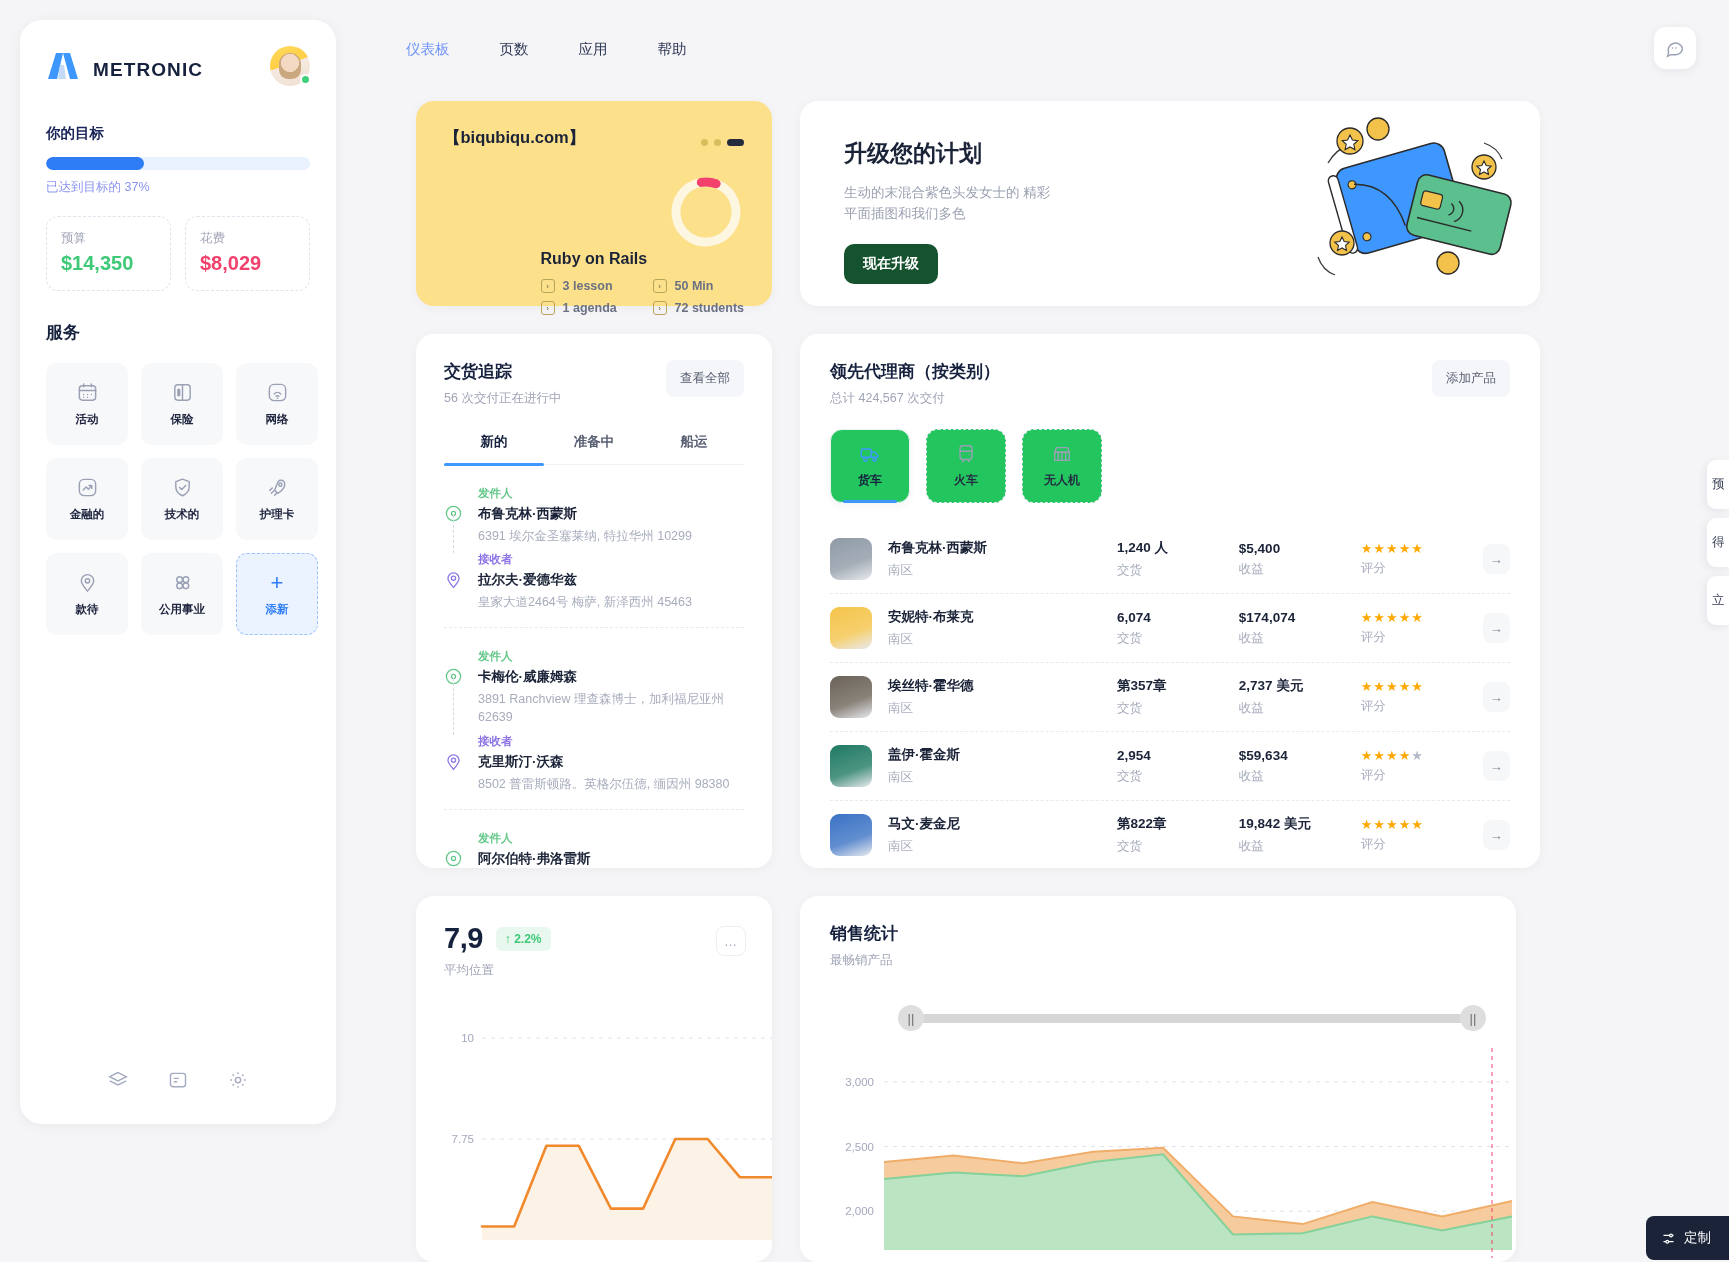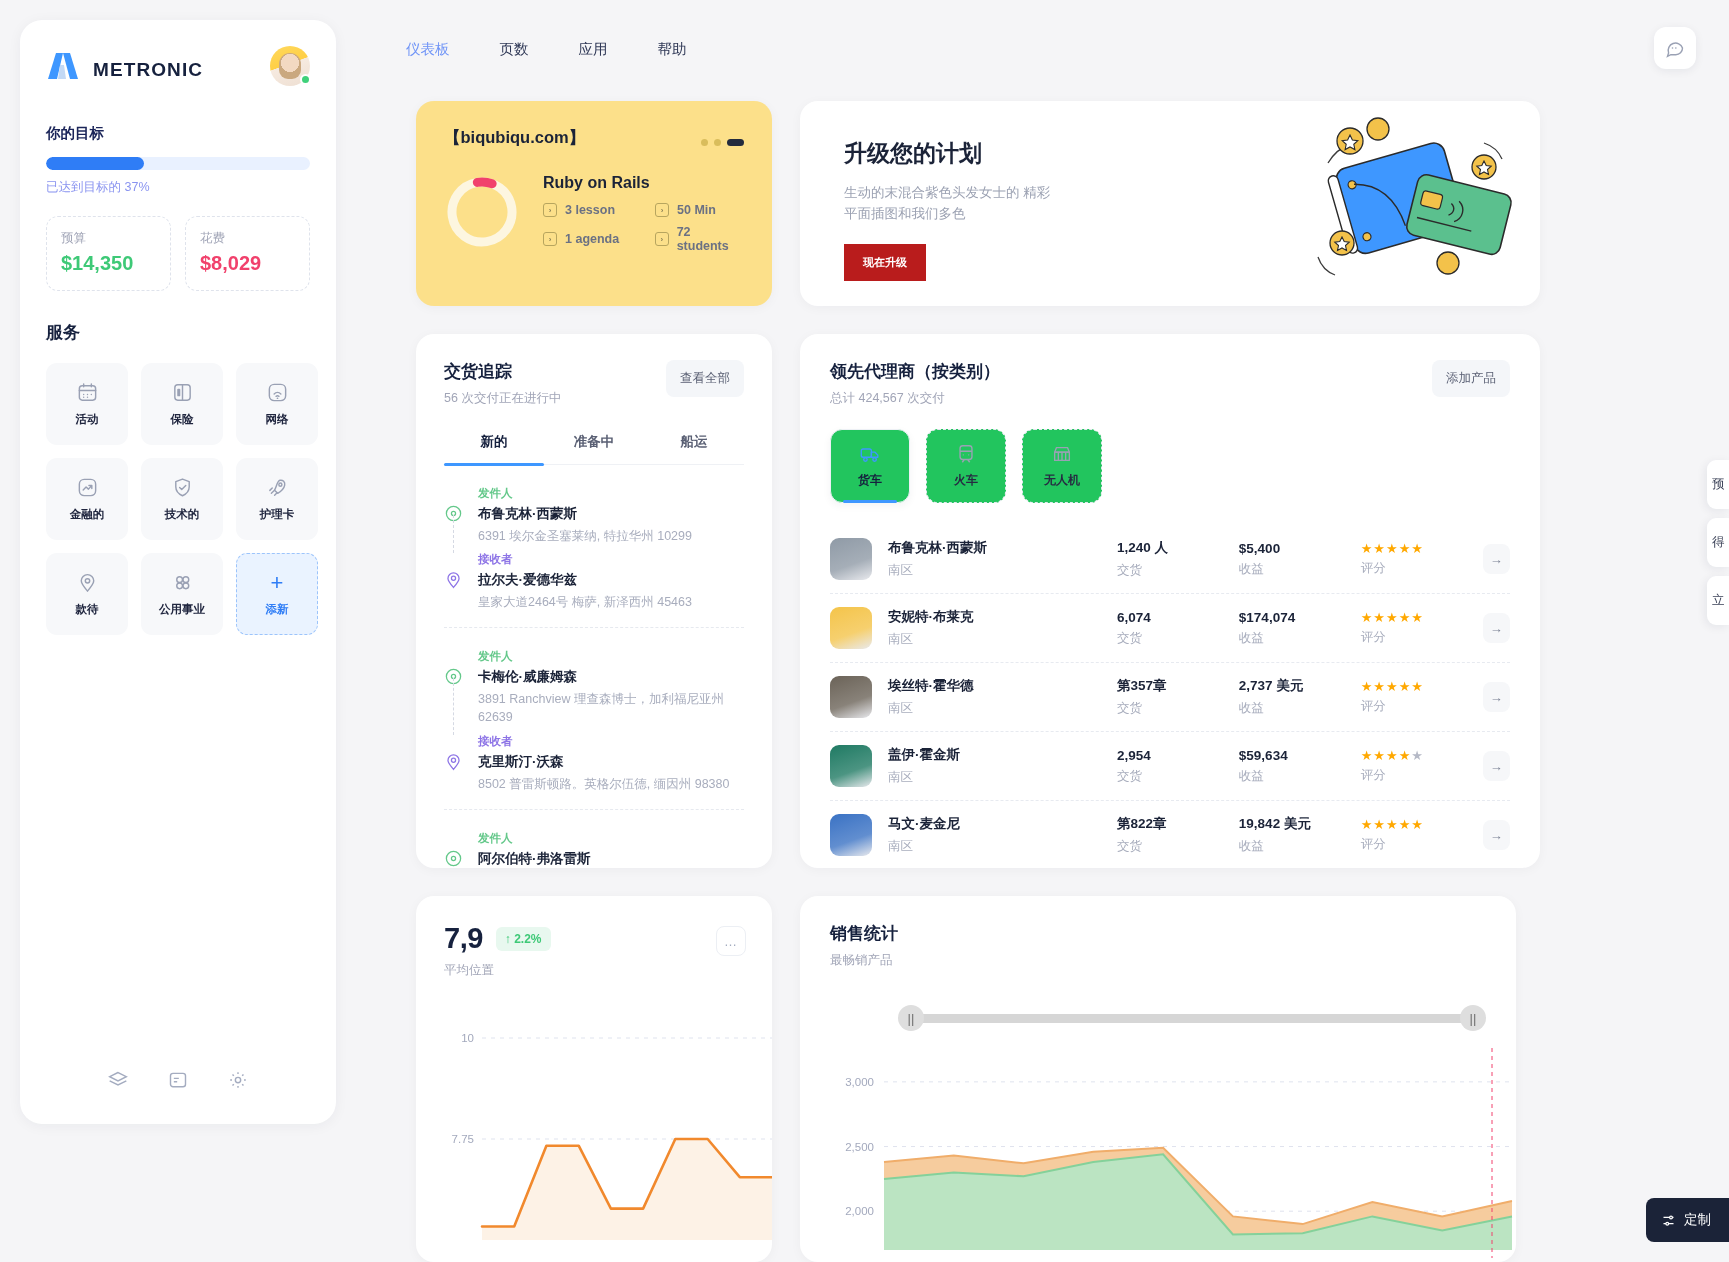--- a/index.html
+++ b/index.html
@@ -104,39 +104,39 @@
   }
   
   .promo {
     left: 416px; top: 101px; width: 356px; height: 205px;
     background: #fce08a; border-radius: 18px; padding: 26px 28px;
   }
   .promo-title { font-size: 16.5px; font-weight: 700; color: #1b2338; }
   .promo-dots { position: absolute; right: 28px; top: 38px; display: flex; align-items: center; gap: 6px; }
   .pd { width: 7px; height: 7px; border-radius: 50%; background: #d9bd5c; }
   .pd.bar { width: 17px; height: 7px; border-radius: 4px; background: #232b3d; }
-  .promo-body { display: flex; align-items: flex-start; gap: 23px; margin-top: 25px; }
+  .promo-body { display: flex; align-items: flex-end; margin-top: 25px; flex-direction: column; }
   .ring { position: relative; width: 76px; height: 76px; flex: none; }
   .ring svg { transform: rotate(-99deg); }
   .promo-course { font-size: 16px; font-weight: 700; color: #1b2338; }
   .promo-meta { margin-top: 11px; display: grid; grid-template-columns: 100px auto; gap: 8px 12px; }
   .meta-item { display: flex; align-items: center; gap: 8px; font-size: 12.5px; font-weight: 700; color: #6b7183; }
   .meta-ico {
     width: 14px; height: 14px; border: 1.3px solid #b7a55e; border-radius: 3px;
     display: flex; align-items: center; justify-content: center;
     font-size: 8px; color: #8d8256;
   }
   
   .upgrade { left: 800px; top: 101px; width: 740px; height: 205px; overflow: hidden; }
   .upg-inner { padding: 37px 0 0 44px; position: relative; z-index: 2; }
   .upg-title { font-size: 23px; font-weight: 700; color: #1b2338; }
   .upg-text { margin-top: 14px; font-size: 13.5px; color: #9ba1b2; line-height: 1.55; }
   .upg-btn {
-    margin-top: 19px; display: inline-block; background: #b91c1c; color: #fff;
-    font-size: 11px; font-weight: 600; padding: 11px 19px; border-radius: 0;
+    margin-top: 19px; display: inline-block; background: #14532d; color: #fff;
+    font-size: 14px; font-weight: 600; padding: 11px 19px; border-radius: 10px;
     border: none; cursor: pointer; font-family: inherit;
   }
   .upg-art { position: absolute; right: 22px; top: 6px; }
 
   
   .delivery { left: 416px; top: 334px; width: 356px; height: 534px; padding: 26px 28px 0 28px; }
   .card-head { display: flex; justify-content: space-between; align-items: flex-start; }
   .card-title { font-size: 17px; font-weight: 700; color: #16213e; }
   .card-sub { margin-top: 7px; font-size: 12.5px; color: #a1a5b7; }
   .pill-btn {
@@ -243,21 +243,21 @@
   
   .drawer-edge {
     position: absolute; right: 0; top: 460px; width: 22px;
   }
   .drawer-card {
     background: #fff; border-radius: 9px 0 0 9px; margin-bottom: 9px;
     box-shadow: -2px 2px 10px rgba(20,30,60,.07);
     padding: 16px 5px; font-size: 12.5px; color: #3a4157; text-align: center;
   }
   .customize {
-    position: absolute; right: 0; bottom: 20px;
+    position: absolute; right: 0; bottom: 2px;
     background: #1b2338; color: #fff; border-radius: 8px 0 0 8px;
     padding: 13px 18px 13px 15px; display: flex; align-items: center; gap: 8px;
     font-size: 13.5px; cursor: pointer;
   }
 </style>
 </head>
 <body>
 
 <div class="app">
 

